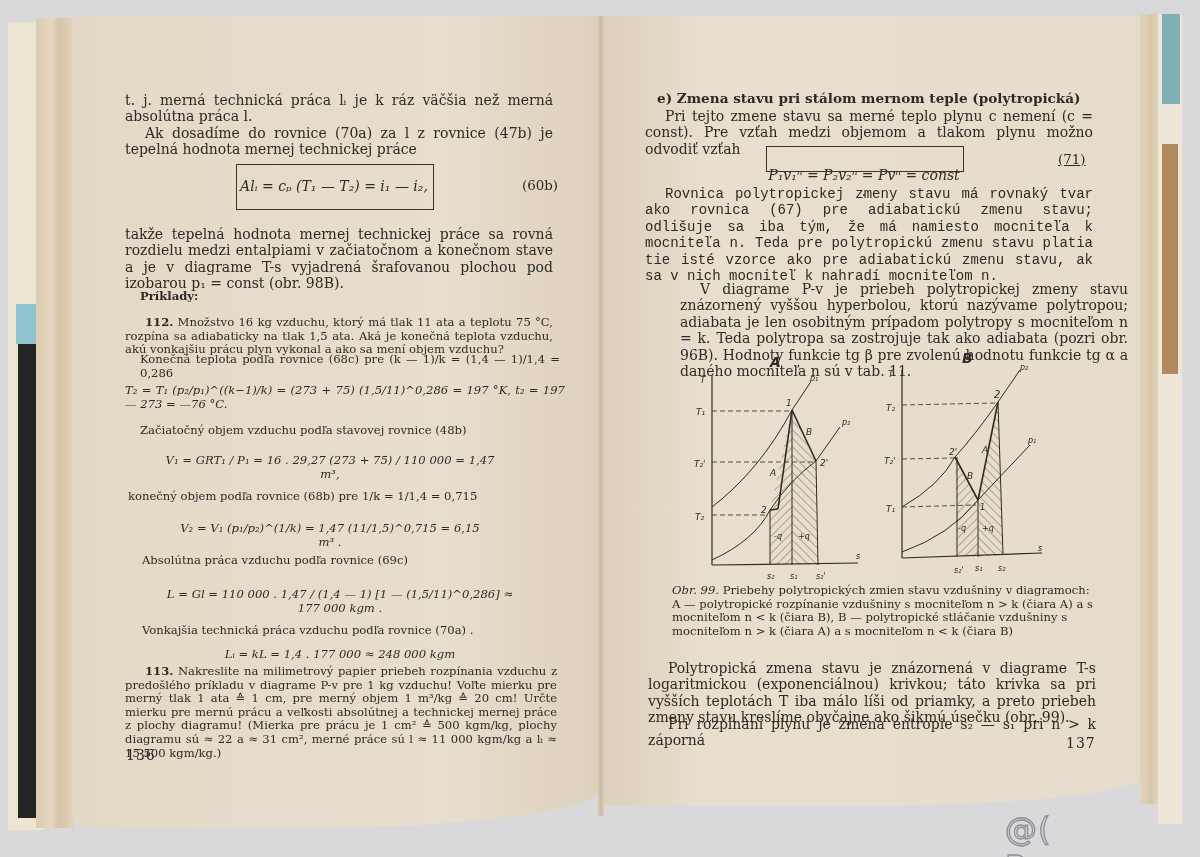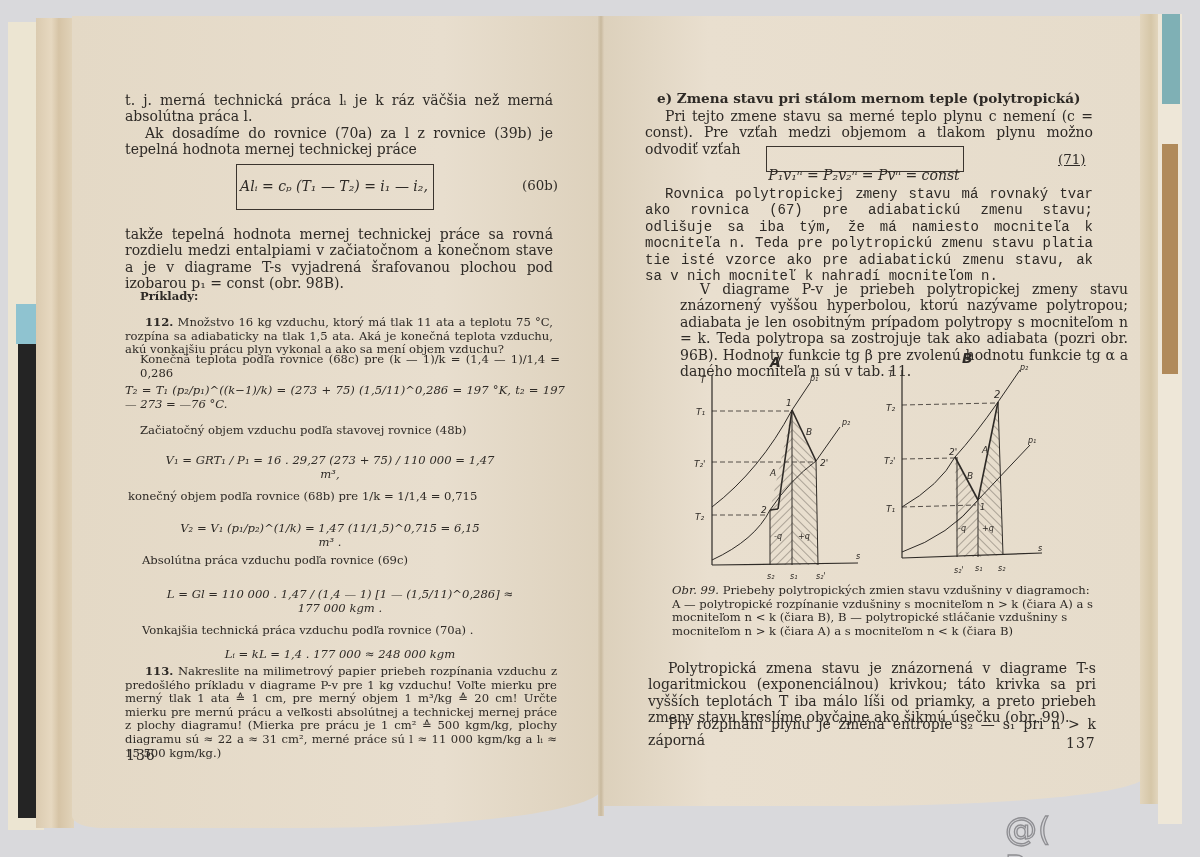--- a/index.html
+++ b/index.html
@@ -45,21 +45,21 @@
 <div class="edges-right"></div>
 <div class="cover-right">
     <div class="blue"></div>
     <div class="brown"></div>
   </div>
 
 <div class="txt" style="left:125px;top:92px;width:428px;">
     <p>t. j. merná technická práca lᵢ je k ráz väčšia než merná absolútna práca l.</p>
   </div>
 <div class="txt ind" style="left:125px;top:125px;width:428px;">
-    <p>Ak dosadíme do rovnice (70a) za l z rovnice (39b) je tepelná hodnota mernej technickej práce</p>
+    <p>Ak dosadíme do rovnice (70a) za l z rovnice (47b) je tepelná hodnota mernej technickej práce</p>
   </div>
 <div class="eqbox" style="left:236px;top:164px;width:196px;height:44px;"></div>
 <div class="txt center" style="left:236px;top:178px;width:196px;font-style:italic;">Alᵢ = cₚ (T₁ — T₂) = i₁ — i₂,</div>
 <div class="eqnum" style="left:522px;top:178px;">(60b)</div>
 <div class="txt" style="left:125px;top:226px;width:428px;">
     <p>takže tepelná hodnota mernej technickej práce sa rovná rozdielu medzi entalpiami v začiatočnom a konečnom stave a je v diagrame T-s vyjadrená šrafovanou plochou pod izobarou p₁ = const (obr. 98B).</p>
   </div>
 
 <div class="txt small bold" style="left:140px;top:290px;">Príklady:</div>
 <div class="txt small ind" style="left:125px;top:316px;width:428px;">

